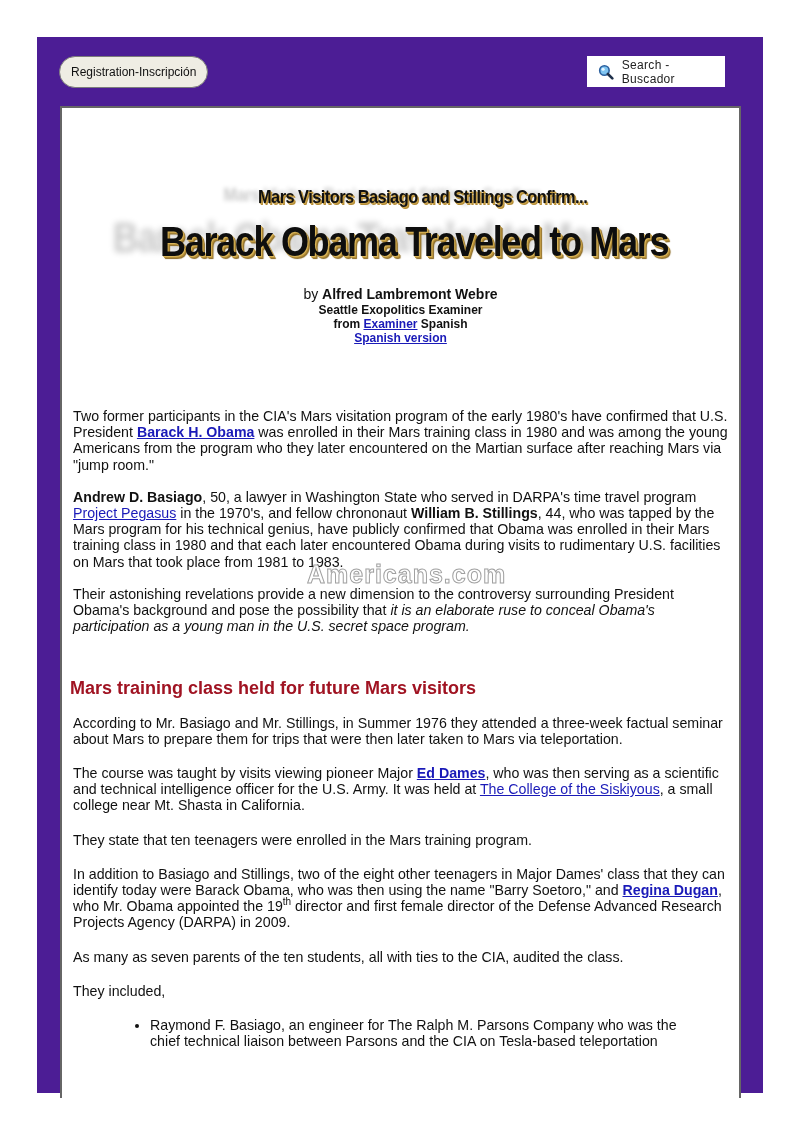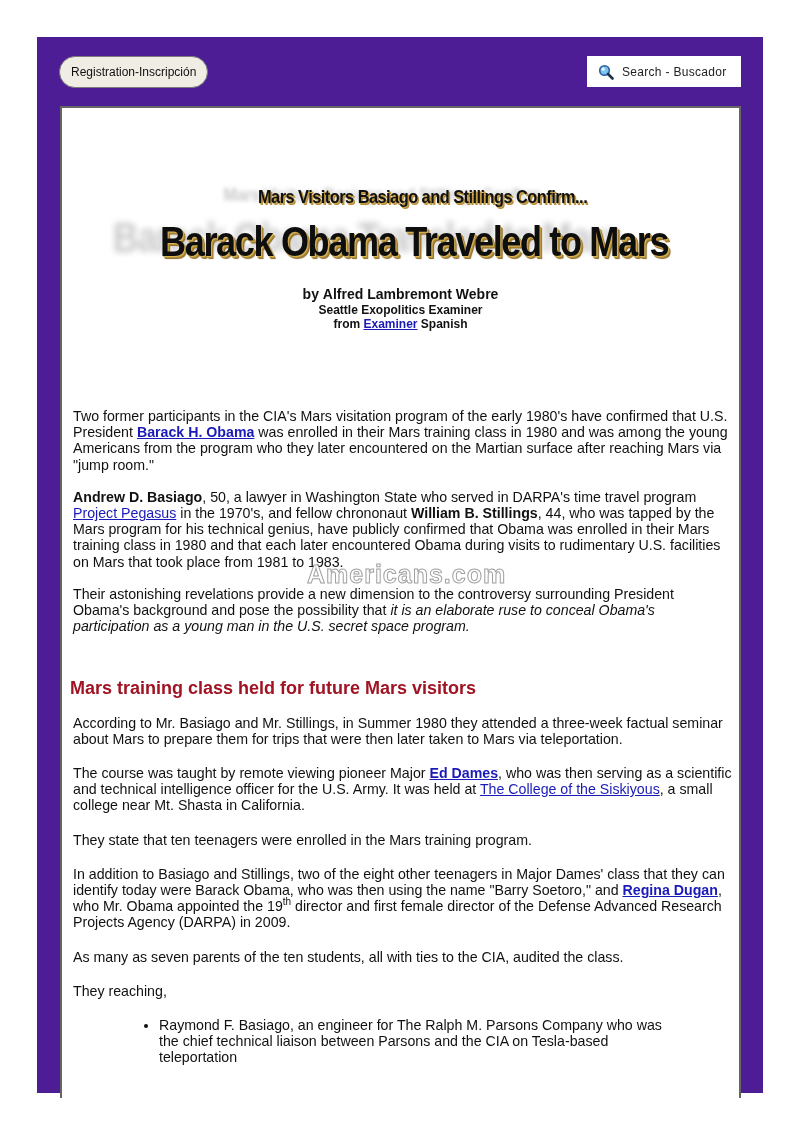--- a/index.html
+++ b/index.html
@@ -10,21 +10,21 @@
     .panel {
       position: absolute; left: 37px; top: 37px; width: 726px; height: 1056px;
       background: #4c1d95;
     }
     .reg-btn {
       position: absolute; left: 22px; top: 19px; height: 30px; padding: 0 11px;
       border: 1px solid #7b7b7b; border-radius: 16px; background: #efede4;
       font-size: 12px; line-height: 30px; color: #111; cursor: pointer; white-space: nowrap;
     }
     .search-box {
-      position: absolute; left: 550px; top: 19px; width: 154px; height: 31px;
+      position: absolute; left: 550px; top: 19px; width: 138px; height: 31px;
       background: #ffffff; display: flex; align-items: center; cursor: pointer;
     }
     .search-box .mag { width: 16px; height: 16px; margin-left: 11px; margin-right: 8px; }
     .search-box .lbl { font-size: 12px; color: #222; letter-spacing: 0.3px; }
     .content {
       position: absolute; left: 23px; top: 69px; width: 677px; height: 990px;
       background: #fff; border: 2px solid #666; border-bottom: none; overflow: hidden;
     }
     .banner { position: absolute; left: 0; right: 16px; top: 70px; height: 110px; text-align: center; }
     .banner .sub {
@@ -33,30 +33,30 @@
       text-shadow: 1px 1px 0 #c9a24a, 2px 2px 0 #b48c35, -40px -2px 5px rgba(0,0,0,0.22);
       transform: scaleX(0.86); transform-origin: left;
     }
     .banner .main {
       position: absolute; left: 98px; top: 40px; font-weight: bold; font-size: 42px; letter-spacing: -1.6px;
       color: #0e0e0e; white-space: nowrap;
       text-shadow: 1px 1px 0 #d9b55a, 2px 2px 0 #b58e37, 3px 3px 1px #8a6a25, -55px -4px 7px rgba(0,0,0,0.22);
       transform: scaleX(0.86); transform-origin: left;
     }
     .byline { position: absolute; left: 0; right: 0; top: 178px; text-align: center; line-height: 14px; }
-    .byline .by { font-size: 14px; line-height: 17px; font-weight: bold; }
+    .byline .by { font-size: 14px; line-height: 17px; }
     .byline .small { font-size: 12px; font-weight: bold; }
     a { color: #1a1ab8; }
     a.bold { font-weight: bold; }
     .body-text {
       position: absolute; left: 8px; top: 300px; width: 664px; font-size: 14.2px; line-height: 16.2px;
     }
     .body-text p { margin: 0 0 16px 3px; }
     .body-text h2 { color: #a01322; font-size: 18px; margin: 46px 0 18px 0; font-weight: bold; }
-    .body-text ul { margin: 9px; padding-left: 80px; }
+    .body-text ul { margin: 0; padding-left: 80px; }
     .body-text li { margin: 0; }
     .gap-lg { margin-bottom: 18px !important; }
     .watermark {
       position: absolute; left: 245px; top: 452px; font-size: 25px; font-weight: bold; letter-spacing: 1px;
       color: rgba(255,255,255,0.85); -webkit-text-stroke: 1px rgba(120,120,120,0.7); pointer-events: none;
     }
     sup { font-size: 10px; line-height: 0; }
   </style>
 </head>
 <body>
@@ -80,45 +80,48 @@
     </div>
 
     <div class="byline">
       <div class="by">
         <span>by </span><b>Alfred Lambremont Webre</b>
       </div>
       <div class="small">Seattle Exopolitics Examiner</div>
       <div class="small">
         <span>from </span><a href="#">Examiner</a><span> Spanish</span>
       </div>
+      <div class="small">
+        <a href="#">Spanish version</a>
+      </div>
     </div>
 
     <div class="body-text">
       <p>
         <span>Two former participants in the CIA's Mars visitation program of the early 1980's have confirmed that U.S. President </span><a href="#" class="bold">Barack H. Obama</a><span> was enrolled in their Mars training class in 1980 and was among the young Americans from the program who they later encountered on the Martian surface after reaching Mars via "jump room."</span>
       </p>
       <p>
         <b>Andrew D. Basiago</b><span>, 50, a lawyer in Washington State who served in DARPA's time travel program </span><a href="#">Project Pegasus</a><span> in the 1970's, and fellow chrononaut </span><b>William B. Stillings</b><span>, 44, who was tapped by the Mars program for his technical genius, have publicly confirmed that Obama was enrolled in their Mars training class in 1980 and that each later encountered Obama during visits to rudimentary U.S. facilities on Mars that took place from 1981 to 1983.</span>
       </p>
       <p>
         <span>Their astonishing revelations provide a new dimension to the controversy surrounding President Obama's background and pose the possibility that </span><i>it is an elaborate ruse to conceal Obama's participation as a young man in the U.S. secret space program.</i>
       </p>
 
       <h2>Mars training class held for future Mars visitors</h2>
 
-      <p class="gap-lg">According to Mr. Basiago and Mr. Stillings, in Summer 1980 they attended a three-week factual seminar about Mars to prepare them for trips that were then later taken to Mars via teleportation.</p>
+      <p class="gap-lg">According to Mr. Basiago and Mr. Stillings, in Summer 1976 they attended a three-week factual seminar about Mars to prepare them for trips that were then later taken to Mars via teleportation.</p>
       <p class="gap-lg">
-        <span>The course was taught by remote viewing pioneer Major </span><a href="#" class="bold">Ed Dames</a><span>, who was then serving as a scientific and technical intelligence officer for the U.S. Army. It was held at </span><a href="#">The College of the Siskiyous</a><span>, a small college near Mt. Shasta in California.</span>
+        <span>The course was taught by visits viewing pioneer Major </span><a href="#" class="bold">Ed Dames</a><span>, who was then serving as a scientific and technical intelligence officer for the U.S. Army. It was held at </span><a href="#">The College of the Siskiyous</a><span>, a small college near Mt. Shasta in California.</span>
       </p>
       <p class="gap-lg">They state that ten teenagers were enrolled in the Mars training program.</p>
       <p class="gap-lg">
         <span>In addition to Basiago and Stillings, two of the eight other teenagers in Major Dames' class that they can identify today were Barack Obama, who was then using the name "Barry Soetoro," and </span><a href="#" class="bold">Regina Dugan</a><span>, who Mr. Obama appointed the 19</span><sup>th</sup><span> director and first female director of the Defense Advanced Research Projects Agency (DARPA) in 2009.</span>
       </p>
       <p class="gap-lg">As many as seven parents of the ten students, all with ties to the CIA, audited the class.</p>
-      <p class="gap-lg">They reaching,</p>
+      <p class="gap-lg">They included,</p>
       <ul>
         <li style="padding-right:50px;">Raymond F. Basiago, an engineer for The Ralph M. Parsons Company who was the chief technical liaison between Parsons and the CIA on Tesla-based teleportation</li>
       </ul>
     </div>
 
     <div class="watermark">Americans.com</div>
   </div>
 </div>
 
 </body></html>

